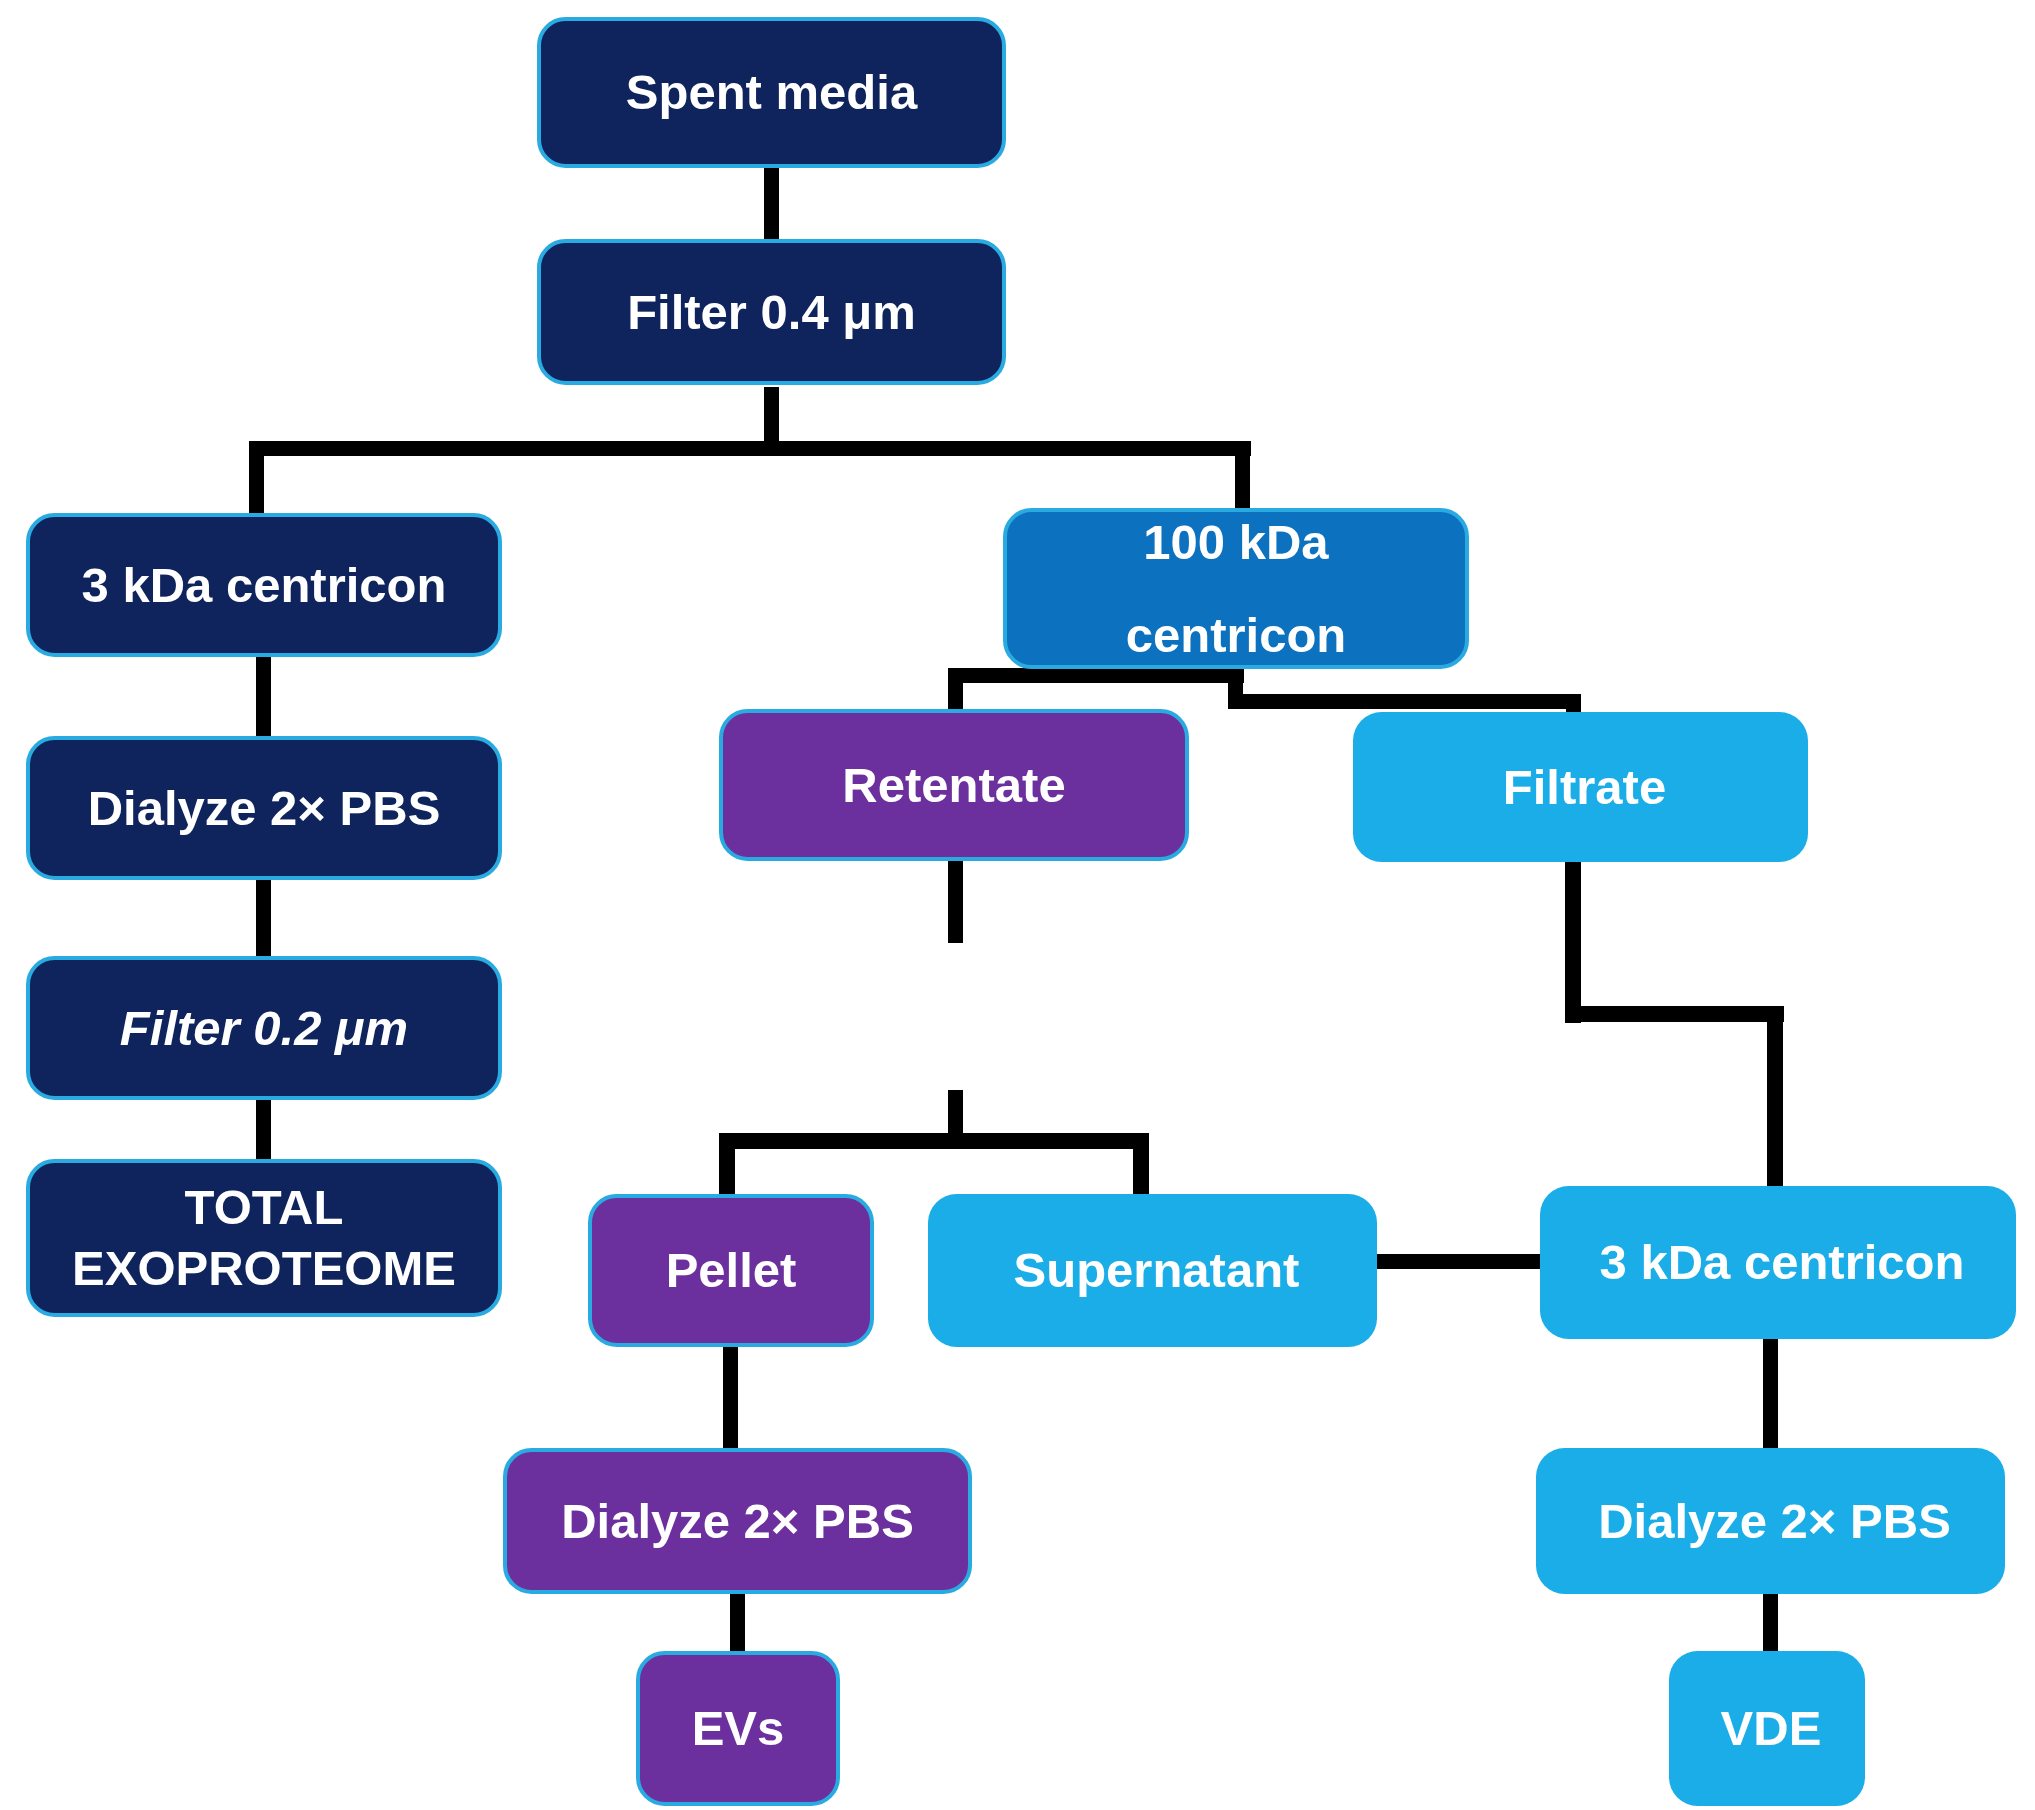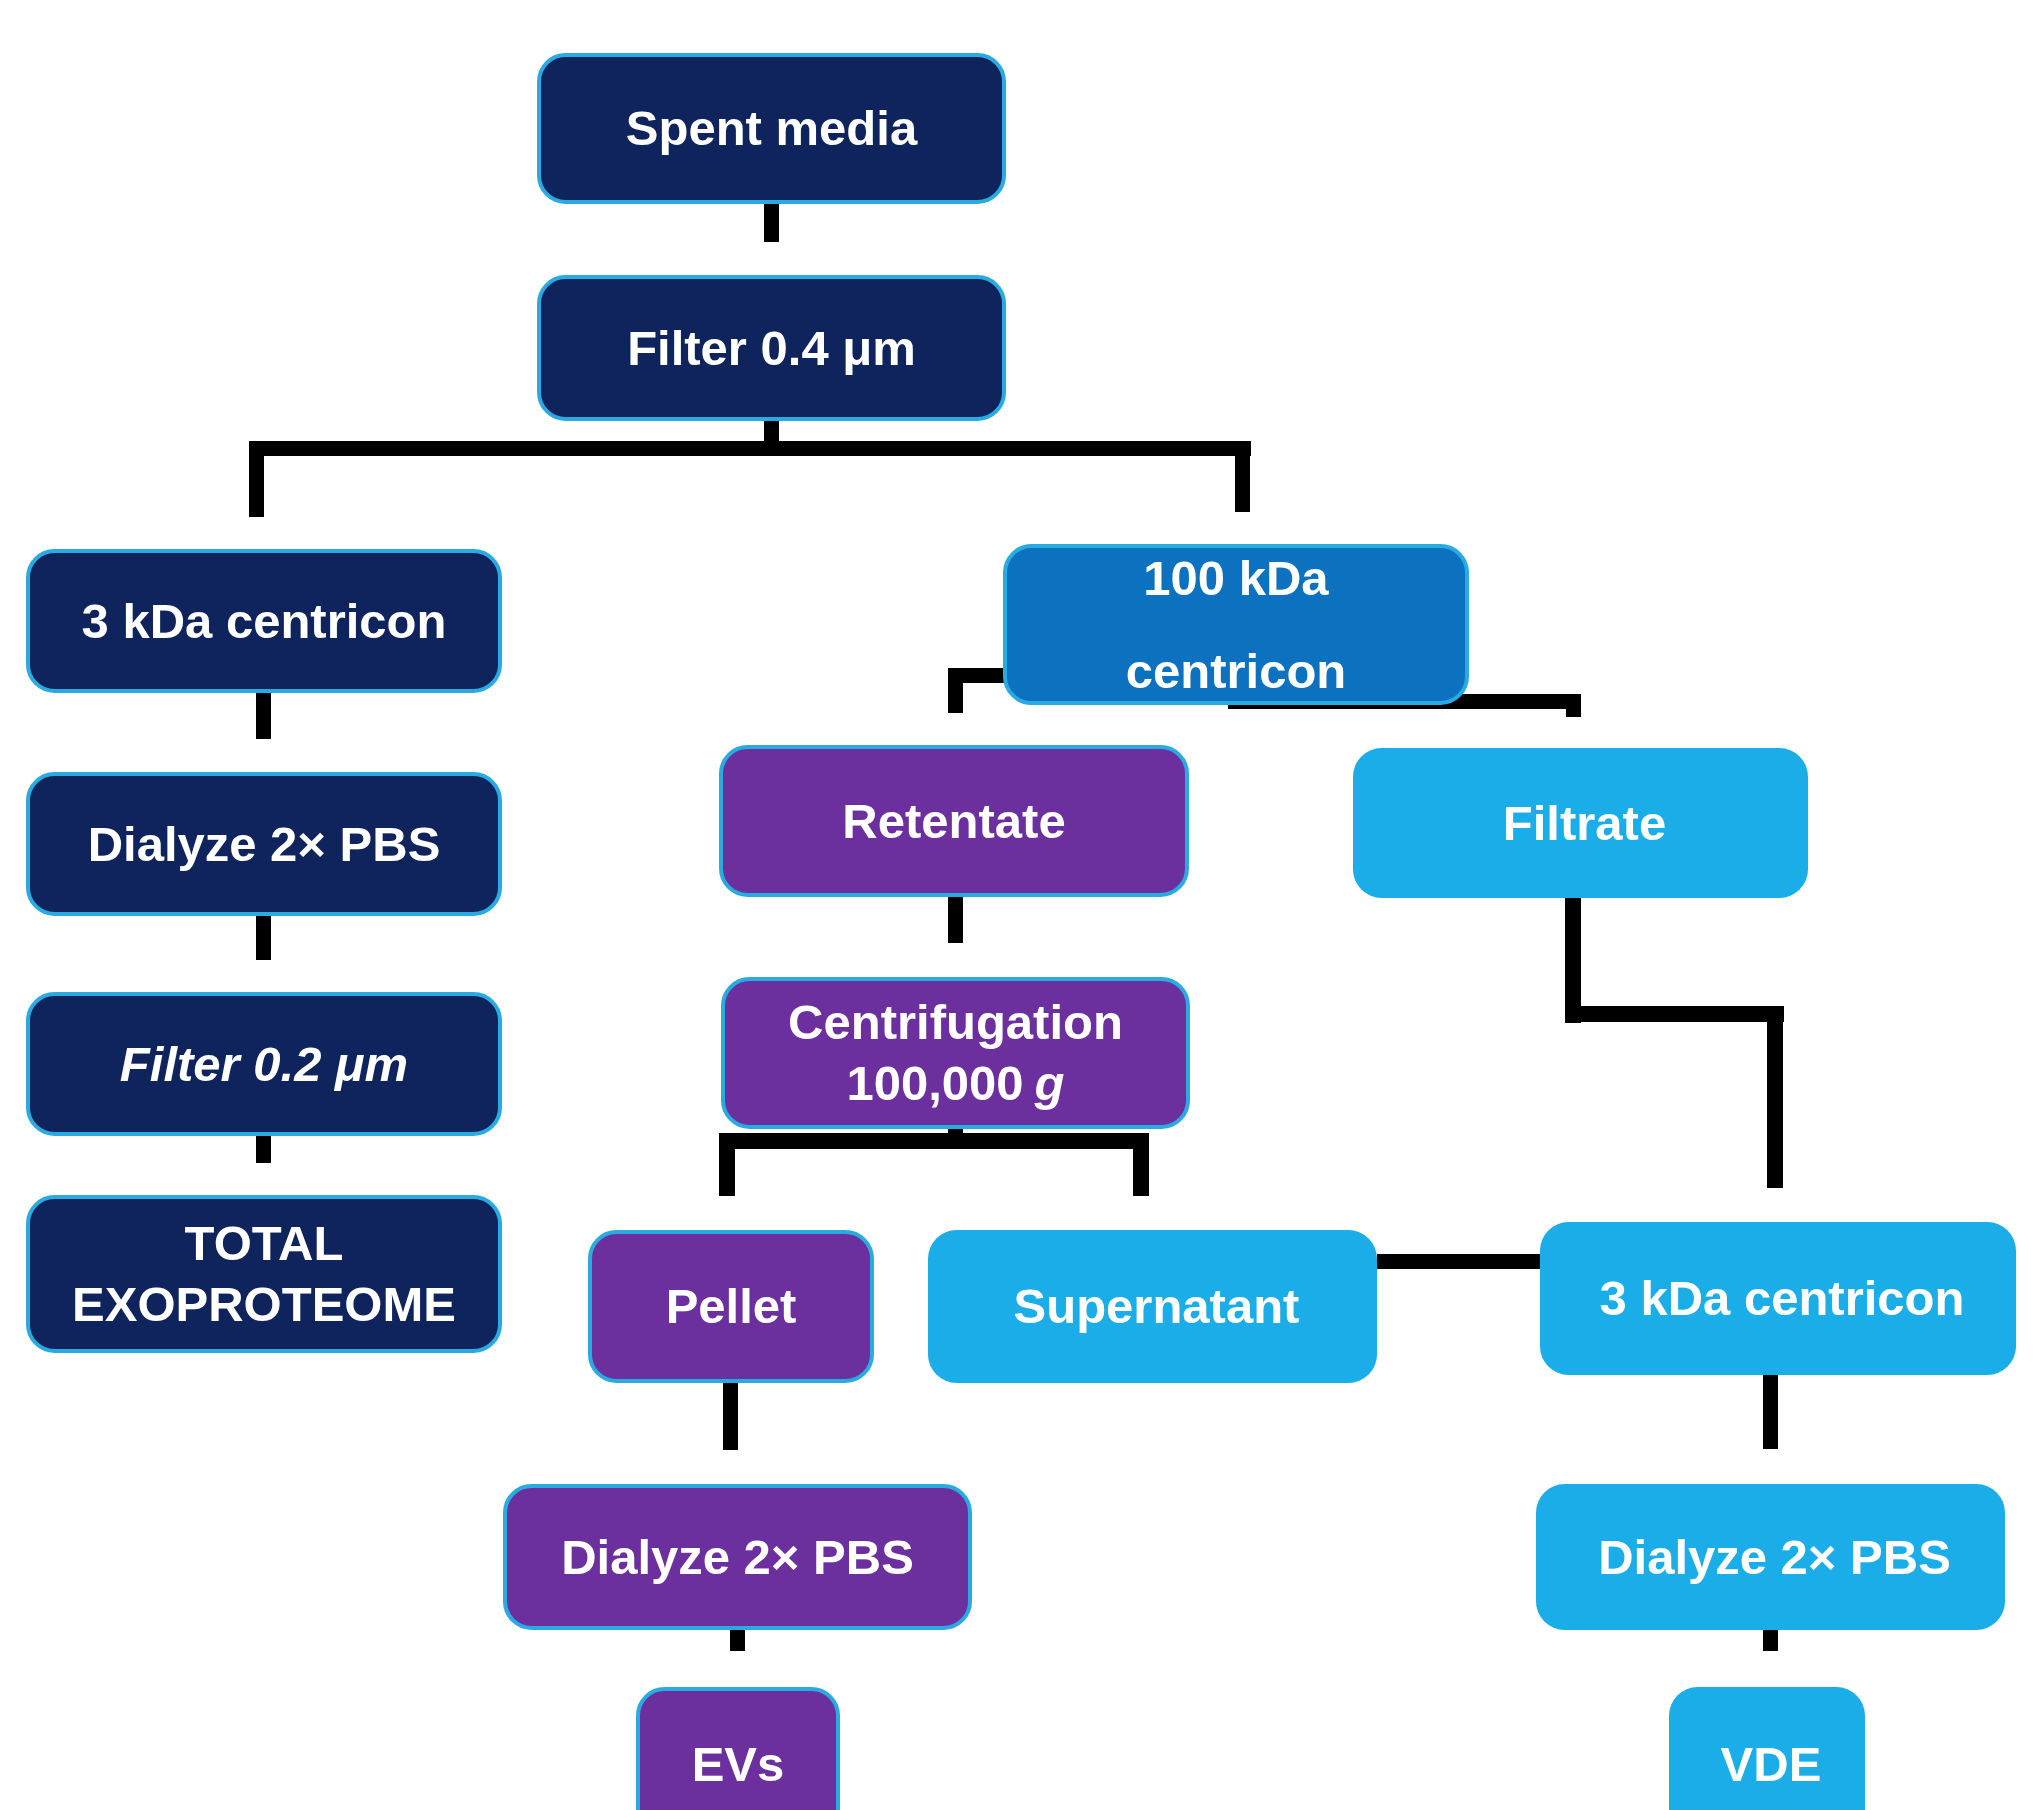--- a/index.html
+++ b/index.html
@@ -28,21 +28,20 @@
     display: flex;
     flex-direction: column;
     align-items: center;
     justify-content: center;
     text-align: center;
     color: var(--text, #ffffff);
     font-size: 49px;
     font-weight: bold;
     line-height: 61px;
     letter-spacing: 0px;
-    margin-top: 36px;
   }
   .node span { display: block; white-space: nowrap; }
   .navy   { background: var(--navy);   border: 4.1px solid var(--box-border); }
   .blue   { background: var(--blue);   border: 4.1px solid var(--box-border); }
   .purple { background: var(--purple); border: 4.1px solid var(--box-border); }
   .cyan   { background: var(--cyan);   border: none; padding-left: 8px; }
   .unit-italic { font-style: italic; margin-left: 11px; display: inline !important; }
   .l2prefix { display: inline !important; }
 </style>
 </head>
@@ -108,26 +107,20 @@
   </div>
 
   <div class="node purple" style="left:719px;top:709px;width:470px;height:152px;">
     <span>Retentate</span>
   </div>
 
   <div class="node cyan" style="left:1353px;top:712px;width:455px;height:150px;">
     <span>Filtrate</span>
   </div>
 
-  <div class="node purple" style="left:721px;top:941px;width:469px;height:152px;">
-    <span>Centrifugation</span>
-    <span>
-      <span class="l2prefix">100,000</span><span class="unit-italic">g</span>
-    </span>
-  </div>
 
   <div class="node purple" style="left:588px;top:1194px;width:286px;height:153px;">
     <span>Pellet</span>
   </div>
 
   <div class="node cyan" style="left:928px;top:1194px;width:449px;height:153px;">
     <span>Supernatant</span>
   </div>
 
   <div class="node cyan" style="left:1540px;top:1186px;width:476px;height:153px;">

